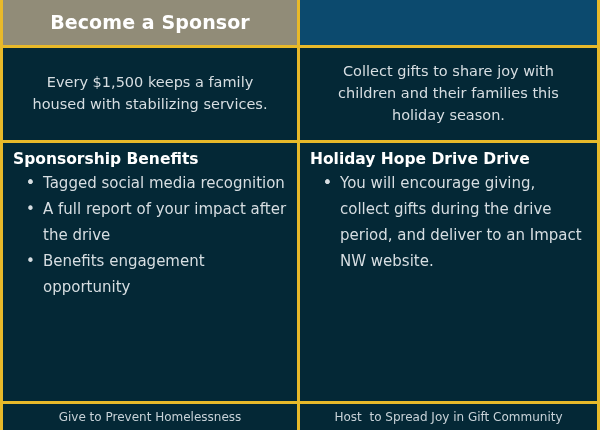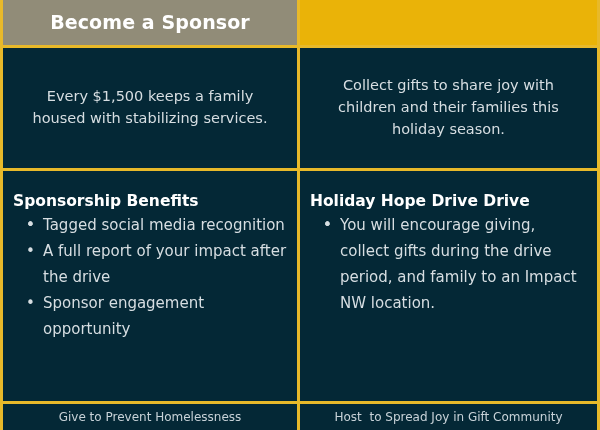--- a/index.html
+++ b/index.html
@@ -26,27 +26,27 @@
   }
 
   .row {
     display: flex;
     width: 100%;
     box-sizing: border-box;
   }
 
   .row-header {
     height: 48px;
-    background: #eab308;
+    background: #0c4a6e;
     border-bottom: 3px solid #e8b92a;
     flex: 0 0 auto;
   }
 
   .row-tagline {
-    height: 123px;
+    height: 95px;
     border-bottom: 3px solid #e8b92a;
     flex: 0 0 auto;
   }
 
   .row-details {
     flex: 1 1 auto;
     border-bottom: 3px solid #e8b92a;
     min-height: 0;
   }
 
@@ -91,21 +91,21 @@
   }
   .tagline {
     color: #d7dee2;
     font-size: 14.5px;
     line-height: 1.5;
     text-align: center;
   }
 
   
   .row-details .cell {
-    padding: 20px 10px 8px 10px;
+    padding: 6px 10px 8px 10px;
     display: block;
   }
   .detail-heading {
     color: #ffffff;
     font-size: 15.5px;
     font-weight: bold;
     margin: 0 0 2px 0;
     line-height: 1.3;
   }
   .detail-list {
@@ -174,33 +174,33 @@
         <li>
           <span class="bullet-dot">•</span>
           <span>Tagged social media recognition</span>
         </li>
         <li>
           <span class="bullet-dot">•</span>
           <span>A full report of your impact after the drive</span>
         </li>
         <li>
           <span class="bullet-dot">•</span>
-          <span>Sponsor engagement opportunity</span>
+          <span>Benefits engagement opportunity</span>
         </li>
       </ul>
     </div>
     <div class="cell cell-right">
       <div class="detail-heading">Holiday Hope Drive Drive</div>
       <ul class="detail-list">
         <li>
           <span class="bullet-dot">•</span>
         </li>
         <li>
           <span class="bullet-dot">•</span>
-          <span>You will encourage giving, collect gifts during the drive period, and family to an Impact NW location.</span>
+          <span>You will encourage giving, collect gifts during the drive period, and deliver to an Impact NW website.</span>
         </li>
       </ul>
     </div>
   </div>
 
   <div class="row row-footer">
     <div class="cell cell-left">
       <div class="footer-text">Give to Prevent Homelessness</div>
     </div>
     <div class="cell cell-right">

